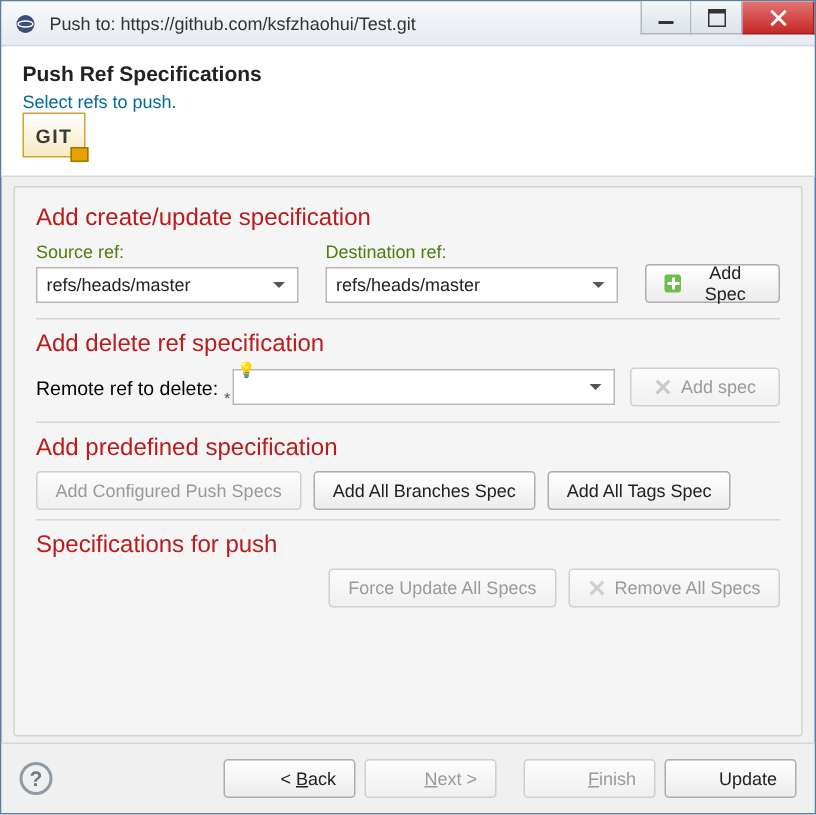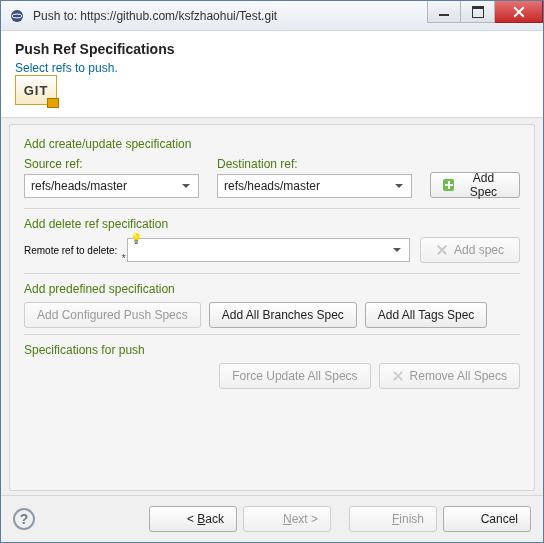--- a/index.html
+++ b/index.html
@@ -77,21 +77,21 @@
   }
   .panel {
     border: 1px solid #d3d3d3;
     background: #f5f5f5;
     border-radius: 2px;
     padding: 10px 14px 14px 14px;
     height: 100%;
     position: relative;
   }
 
-  .section-title { font-size: 12px; color: #4d7c0f; margin: 2px 0 6px 0;}
+  .section-title { font-size: 16px; color: #b91c1c; margin: 2px 0 6px 0;}
   .row { display: flex; gap: 18px; align-items: flex-end; margin-bottom: 10px;}
   .field { display: flex; flex-direction: column; }
   .field label { font-size: 12px; color: #4d7c0f; margin-bottom: 3px;}
 
   .combo, .input {
     height: 24px;
     border: 1px solid #b8b8b8;
     background: #fff;
     display: flex; align-items: center;
     padding: 0 4px 0 6px;
@@ -135,21 +135,21 @@
   }
   .btn .x-ico::before, .btn .x-ico::after{
     content:""; position:absolute; left:5px; top:0; width:2px; height:12px; background:#888;
   }
   .btn .x-ico::before{ transform:rotate(45deg);}
   .btn .x-ico::after{ transform:rotate(-45deg);}
 
   hr.sep { border:none; border-top:1px solid #d6d6d6; margin: 6px 0 8px 0;}
 
   .inline-row { display:flex; align-items:center; gap:10px; margin-bottom:10px;}
-  .inline-row label { font-size:10px;}
+  .inline-row label { font-size:13px;}
   .req { position:absolute; left:-7px; bottom:-3px; color:#555; font-size:11px;}
 
   .btn-row { display:flex; gap:8px; flex-wrap: wrap;}
   .btn-row.right { justify-content:flex-end;}
 
   
   .footer {
     border-top: 1px solid #d6d6d6;
     padding: 10px 12px;
     display: flex; align-items: center;
@@ -276,17 +276,17 @@
     <button class="btn">
       <span><span>&lt; </span><span class="underline">B</span><span>ack</span></span>
     </button>
     <button class="btn disabled" disabled="" style="margin-left:6px;">
       <span><span class="underline">N</span><span>ext &gt;</span></span>
     </button>
     <button class="btn disabled" disabled="" style="margin-left:18px;">
       <span><span class="underline">F</span><span>inish</span></span>
     </button>
     <button class="btn" style="margin-left:6px;">
-      <span>Cancel</span>
+      <span>Update</span>
     </button>
   </div>
 
 </div>
 
 </body></html>

